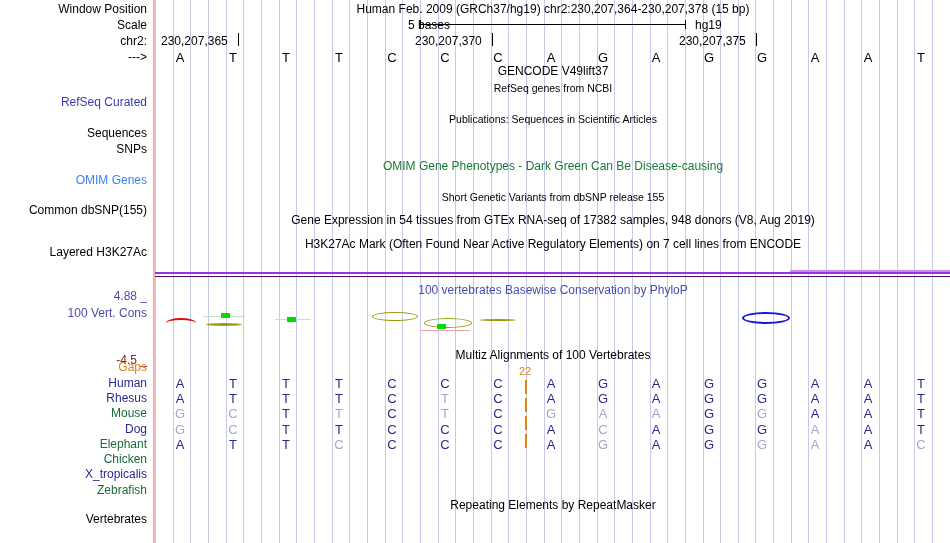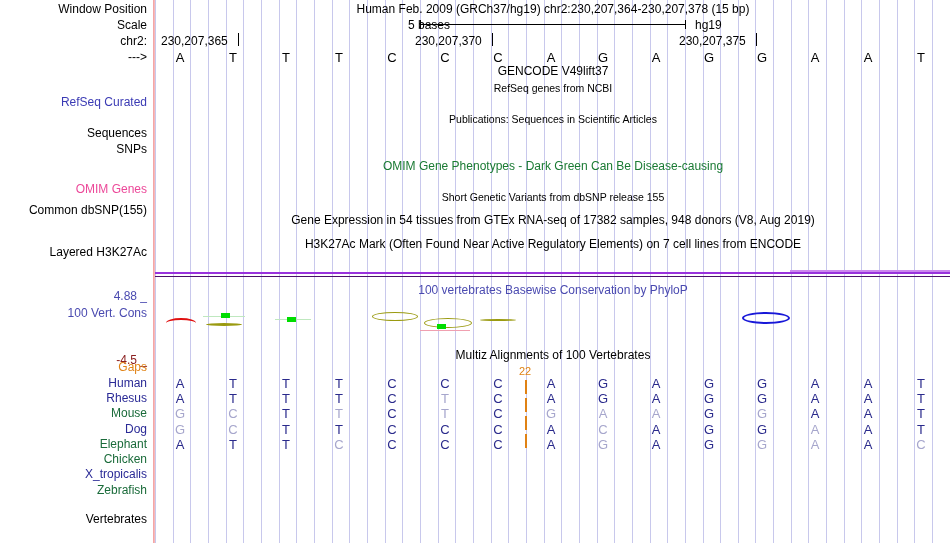--- a/index.html
+++ b/index.html
@@ -7,21 +7,21 @@
        font-family:"Liberation Sans","DejaVu Sans",sans-serif;
        -webkit-font-smoothing:antialiased;}
   #browser{position:absolute;left:0;top:0;width:950px;height:543px;}
 
   
   #sidebar{position:absolute;left:0;top:0;width:152px;height:543px;background:#fff;}
   .lbl{position:absolute;right:5px;white-space:nowrap;text-align:right;
        font-size:12px;line-height:12px;color:#000;}
   .lbl.navy{color:#2a2a96;}
   .lbl.linkblue{color:#3a3ab4;}
-  .lbl.green{color:#ec4899;margin-top:9px;}
+  .lbl.green{color:#3b82f6;}
   .lbl.dkgreen{color:#1a6b3a;}
   .lbl.orange{color:#e08214;}
   .lbl.cons{color:#4a4ab0;}
   .lbl.red{color:#8b2020;margin-top:20px;}
 
   
   #redline{position:absolute;left:153px;top:0;width:1px;height:543px;background:#f4a6a6;}
   #redline2{position:absolute;left:153.5px;top:0;width:1px;height:543px;background:#f7b9b9;}
 
   
@@ -176,20 +176,21 @@
       <div class="base" style="left: 766px; top: 51px;">T</div>
       <div class="ctext " style="left: 398px; top: 65px;">GENCODE V49lift37</div>
       <div class="ctext tiny" style="left: 398px; top: 83px;">RefSeq genes from NCBI</div>
       <div class="ctext  grn" style="left: 398px; top: 160px;">OMIM Gene Phenotypes - Dark Green Can Be Disease-causing</div>
       <div class="ctext tiny" style="left: 398px; top: 114px;">Publications: Sequences in Scientific Articles</div>
       <div class="ctext tiny" style="left: 398px; top: 192px;">Short Genetic Variants from dbSNP release 155</div>
       <div class="ctext " style="left: 398px; top: 214px;">Gene Expression in 54 tissues from GTEx RNA-seq of 17382 samples, 948 donors (V8, Aug 2019)</div>
       <div class="ctext " style="left: 398px; top: 238px;">H3K27Ac Mark (Often Found Near Active Regulatory Elements) on 7 cell lines from ENCODE</div>
       <div class="ctext  conslbl" style="left: 398px; top: 284px;">100 vertebrates Basewise Conservation by PhyloP</div>
       <div class="ctext " style="left: 398px; top: 349px;">Multiz Alignments of 100 Vertebrates</div>
+      <div class="ctext " style="left: 398px; top: 499px;">Repeating Elements by RepeatMasker</div>
       <div class="purpbar" style="left: 635px; top: 270px; width: 160px;"></div>
       <div class="purpbase" style="left: 0px; top: 272px; width: 795px;"></div>
       <div class="purpdark" style="left: 0px; top: 276px; width: 795px;"></div>
       <div class="redarc" style="left: 11px; top: 318px; width: 30px; height: 8px;"></div>
       <div class="olive" style="left: 51px; top: 323px; width: 36px; height: 3px;"></div>
       <div class="paleline" style="left: 48px; top: 316px; width: 42px;"></div>
       <div class="greenblk" style="left: 66px; top: 313px; width: 9px;"></div>
       <div class="paleline" style="left: 120px; top: 319px; width: 36px;"></div>
       <div class="greenblk" style="left: 132px; top: 317px; width: 9px;"></div>
       <div class="oliveell" style="left: 217px; top: 312px; width: 44px; height: 7px;"></div>

